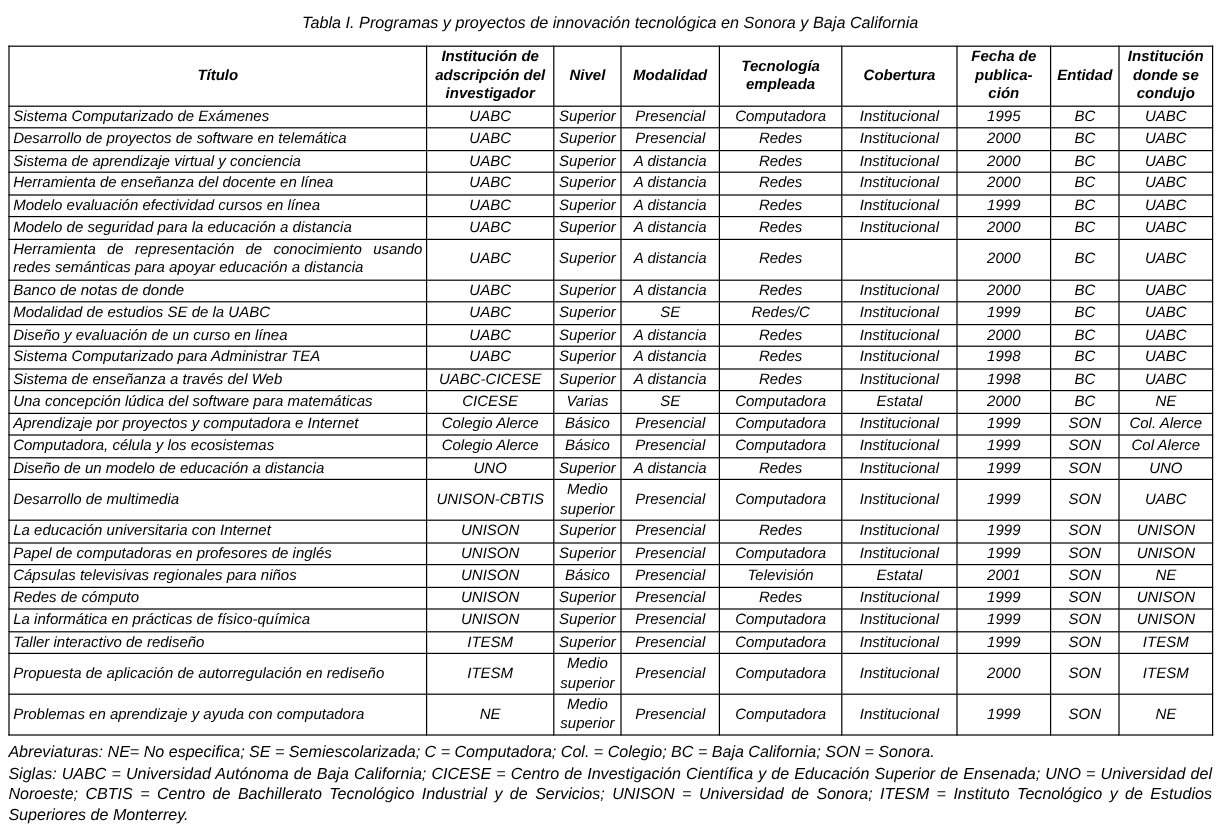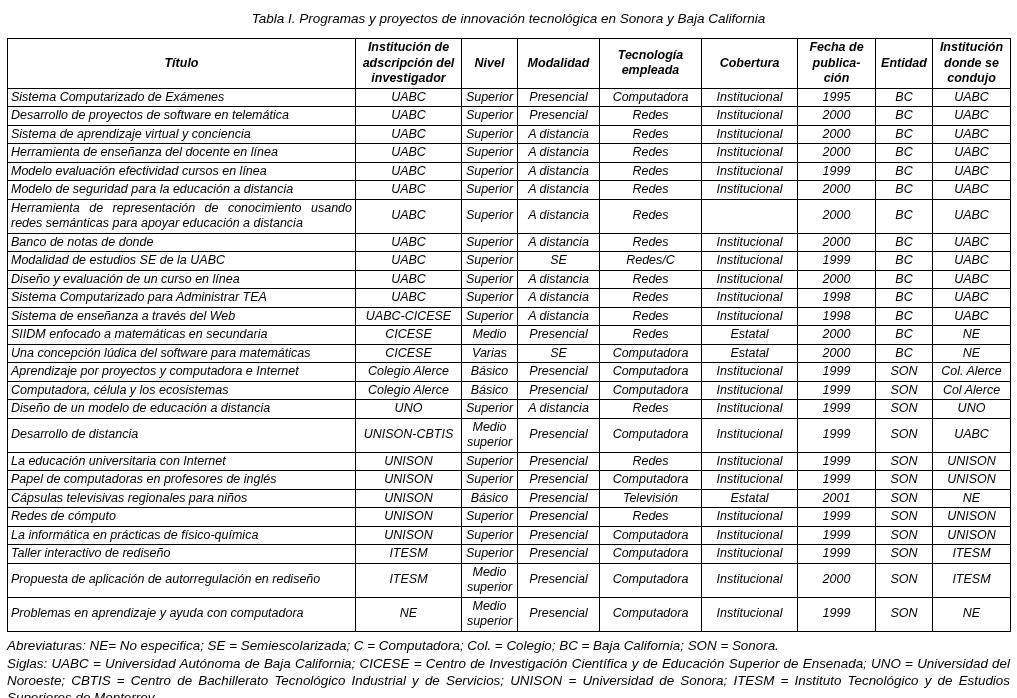--- a/index.html
+++ b/index.html
@@ -211,31 +211,20 @@
           <td class="c">UABC-CICESE</td>
           <td class="c">Superior</td>
           <td class="c">A distancia</td>
           <td class="c">Redes</td>
           <td class="c">Institucional</td>
           <td class="c">1998</td>
           <td class="c">BC</td>
           <td class="c">UABC</td>
         </tr>
         <tr>
-          <td class="t">SIIDM enfocado a matemáticas en secundaria</td>
-          <td class="c">CICESE</td>
-          <td class="c">Medio</td>
-          <td class="c">Presencial</td>
-          <td class="c">Redes</td>
-          <td class="c">Estatal</td>
-          <td class="c">2000</td>
-          <td class="c">BC</td>
-          <td class="c">NE</td>
-        </tr>
-        <tr>
           <td class="t">Una concepción lúdica del software para matemáticas</td>
           <td class="c">CICESE</td>
           <td class="c">Varias</td>
           <td class="c">SE</td>
           <td class="c">Computadora</td>
           <td class="c">Estatal</td>
           <td class="c">2000</td>
           <td class="c">BC</td>
           <td class="c">NE</td>
         </tr>
@@ -266,21 +255,21 @@
           <td class="c">UNO</td>
           <td class="c">Superior</td>
           <td class="c">A distancia</td>
           <td class="c">Redes</td>
           <td class="c">Institucional</td>
           <td class="c">1999</td>
           <td class="c">SON</td>
           <td class="c">UNO</td>
         </tr>
         <tr>
-          <td class="t">Desarrollo de distancia</td>
+          <td class="t">Desarrollo de multimedia</td>
           <td class="c">UNISON-CBTIS</td>
           <td class="c">Medio superior</td>
           <td class="c">Presencial</td>
           <td class="c">Computadora</td>
           <td class="c">Institucional</td>
           <td class="c">1999</td>
           <td class="c">SON</td>
           <td class="c">UABC</td>
         </tr>
         <tr>

